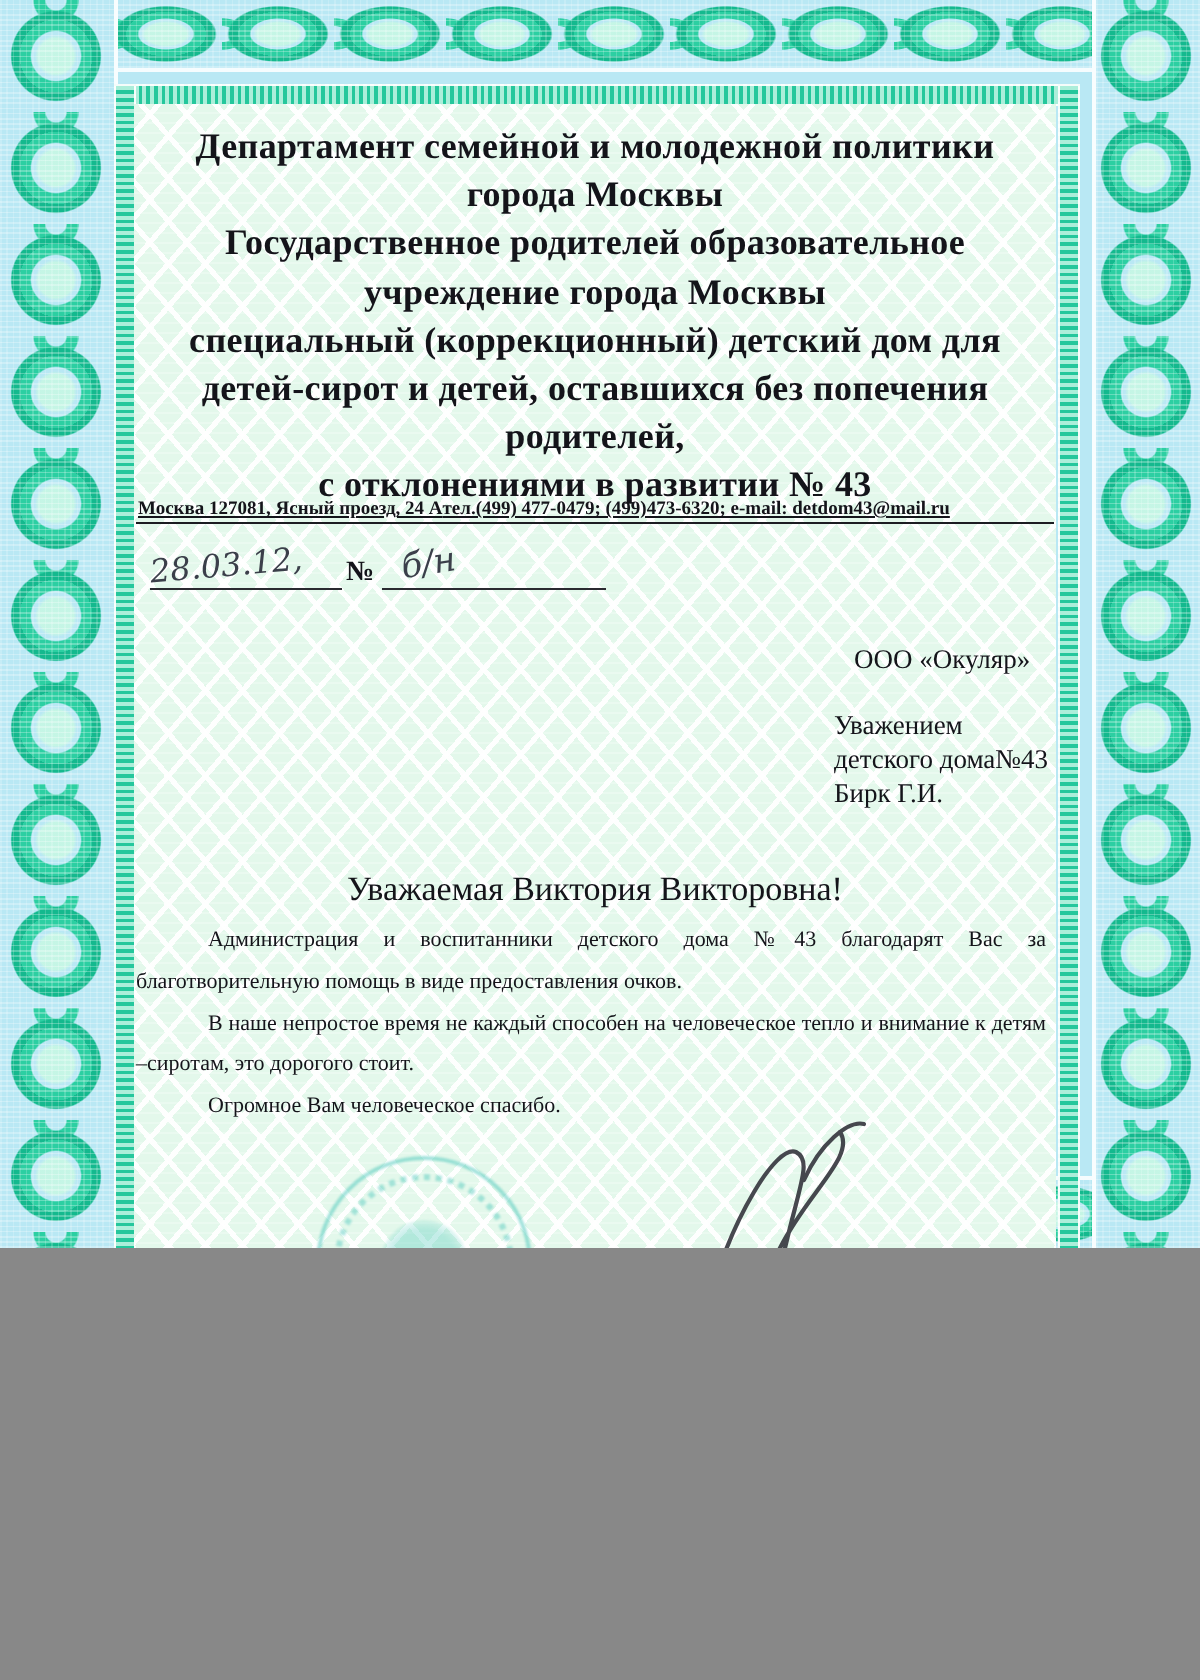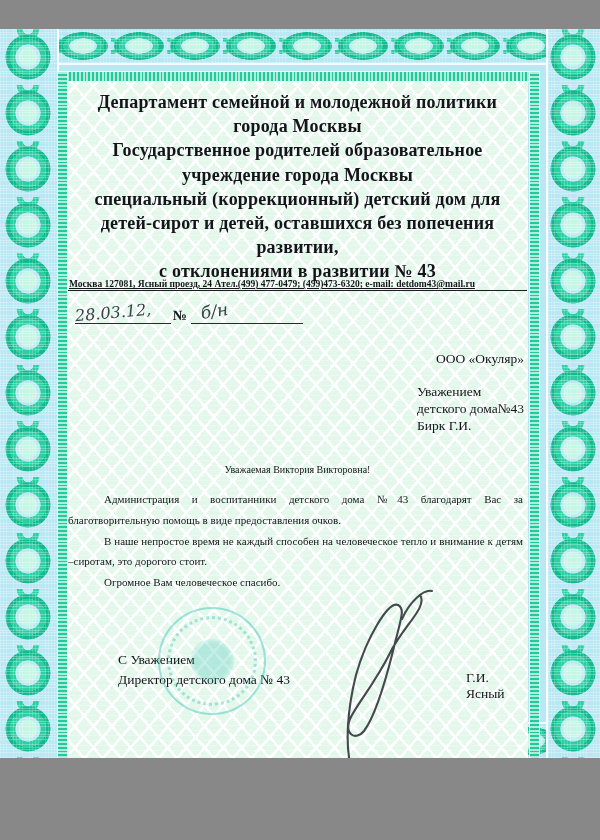--- a/index.html
+++ b/index.html
@@ -1,19 +1,19 @@
 <!DOCTYPE html>
 <html><head>
 <meta charset="utf-8">
 <style>
   html,body{margin:0;padding:0;background:#888;}
   .page{
-    position:relative;width:600px;height:729px;overflow:hidden;
+    position:relative;width:600px;height:624px;overflow:hidden;
     background:#b9e8f4;
-    font-family:"Liberation Serif", serif;color:#14141a;margin-top:29px;
+    font-family:"Liberation Serif", serif;color:#14141a;
   }
   
   .band{position:absolute;}
   .band.v{
     top:0;bottom:0;width:57px;z-index:3;
     background-color:#b9e8f4;
     background-image:
       radial-gradient(circle 21px at 28px 28px, rgba(198,246,229,0.95) 0 42%, rgba(198,246,229,0) 50%),
       radial-gradient(circle 24px at 28px 28px, rgba(0,0,0,0) 0 51%, #2ccfa2 54% 76%, #14b98e 76% 92%, rgba(0,0,0,0) 95%),
       radial-gradient(circle 13px at 28px 0px, rgba(0,0,0,0) 0 38%, #2ccfa2 44% 84%, rgba(0,0,0,0) 90%);
@@ -70,23 +70,23 @@
   .refline{position:absolute;top:222px;left:8px;display:flex;align-items:flex-end;
     font-size:15px;}
   .hand{font-family:"DejaVu Serif", serif;font-style:italic;color:#3b3f4a;}
   .ref-date{width:96px;border-bottom:1.6px solid #2a2a30;transform-origin:left bottom;}
   .ref-date .hand{display:inline-block;transform:rotate(-5deg) translateY(-1px);font-size:16px;}
   .ref-no-label{margin:0 4px 0 2px;font-weight:bold;font-size:14px;}
   .ref-no{width:112px;border-bottom:1.6px solid #2a2a30;}
   .ref-no .hand{display:inline-block;transform:rotate(-9deg) translateY(-2px);font-size:17px;margin-left:10px;}
   
   .recipient{position:absolute;top:269px;left:350px;font-size:13.5px;line-height:17px;}
-  .recipient .company{margin-bottom:16px;margin-left:10px;text-align:right;}
+  .recipient .company{margin-bottom:16px;margin-left:10px;}
   
-  .salutation{position:absolute;top:383px;left:0;right:0;text-align:center;font-size:10px;}
+  .salutation{position:absolute;top:383px;left:0;right:0;text-align:center;font-size:17px;}
   .body-text{position:absolute;top:408px;left:1px;right:5px;
     font-size:11px;line-height:20.8px;text-align:justify;}
   .body-text p{margin:0;text-indent:36px;}
   
   .closing{position:absolute;top:569px;left:51px;font-size:13.5px;line-height:20px;}
   .signer-name{position:absolute;top:589px;left:399px;font-size:13.5px;}
   
   .stamp{position:absolute;left:158px;top:578px;width:104px;height:104px;z-index:6;
     border-radius:50%;border:2.5px solid rgba(64,196,184,0.48);
     filter:blur(0.4px);pointer-events:none;}
@@ -114,21 +114,21 @@
 
   <div class="content">
 
     <div class="letterhead">
       <div>Департамент семейной и молодежной политики</div>
       <div>города Москвы</div>
       <div>Государственное родителей образовательное</div>
       <div>учреждение города Москвы</div>
       <div>специальный (коррекционный) детский дом для</div>
       <div>детей-сирот и детей, оставшихся без попечения</div>
-      <div>развитии,</div>
+      <div>родителей,</div>
       <div>с отклонениями в развитии № 43</div>
     </div>
 
     <div class="contact">
       <span>Москва 127081, Ясный проезд, 24 А</span>
       <span>тел.(499) 477-0479; (499)473-6320; e-mail: detdom43@mail.ru</span>
     </div>
 
     <div class="refline">
       <span class="ref-date"><span class="hand">28.03.12,</span></span>

